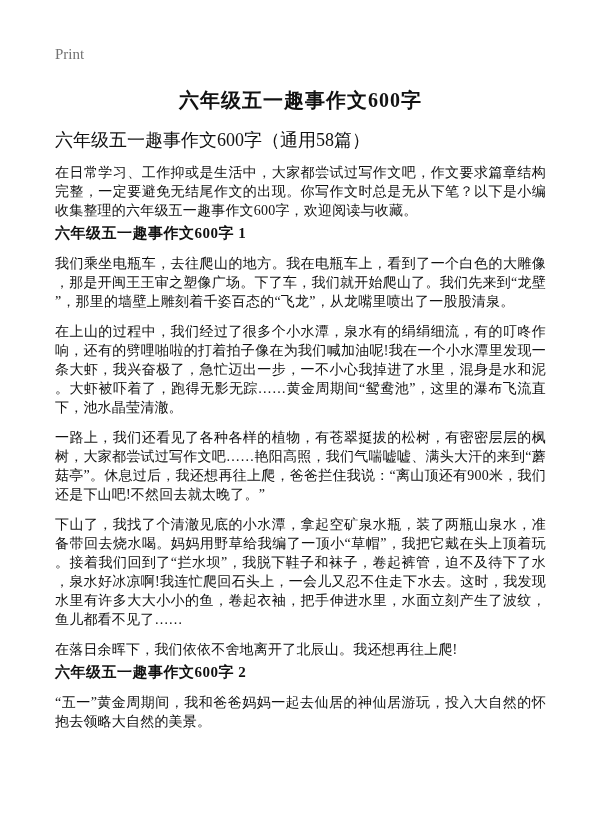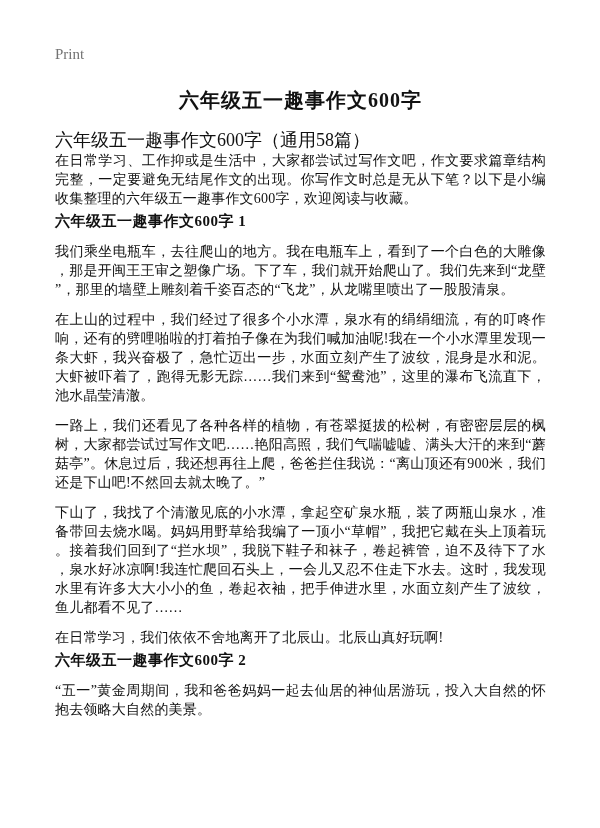--- a/index.html
+++ b/index.html
@@ -44,21 +44,21 @@
     font-size: 14px;
     line-height: 19px;
     text-align: justify;
     text-justify: inter-ideograph;
     line-break: anywhere;
     word-break: break-all;
     margin: 11px 0 0 0;
     letter-spacing: 0.2px;
   }
   .intro {
-    margin-top: 1px;
+    margin-top: 13px;
     font-family: Liberation Serif, serif;
   }
   .section-heading {
     font-size: 15px;
     font-weight: bold;
     margin: 3px 0 0 0;
     line-height: 20px;
     letter-spacing: 0.5px;
   }
 </style>
@@ -71,22 +71,22 @@
 
   <h1 class="doc-title">六年级五一趣事作文600字</h1>
 
   <p class="doc-subtitle">六年级五一趣事作文600字（通用58篇）</p>
 
   <p class="para intro">在日常学习、工作抑或是生活中，大家都尝试过写作文吧，作文要求篇章结构完整，一定要避免无结尾作文的出现。你写作文时总是无从下笔？以下是小编收集整理的六年级五一趣事作文600字，欢迎阅读与收藏。</p>
 
   <h2 class="section-heading">六年级五一趣事作文600字 1</h2>
 
   <p class="para">我们乘坐电瓶车，去往爬山的地方。我在电瓶车上，看到了一个白色的大雕像，那是开闽王王审之塑像广场。下了车，我们就开始爬山了。我们先来到“龙壁”，那里的墙壁上雕刻着千姿百态的“飞龙”，从龙嘴里喷出了一股股清泉。</p>
-  <p class="para">在上山的过程中，我们经过了很多个小水潭，泉水有的绢绢细流，有的叮咚作响，还有的劈哩啪啦的打着拍子像在为我们喊加油呢!我在一个小水潭里发现一条大虾，我兴奋极了，急忙迈出一步，水面立刻产生了波纹，混身是水和泥。大虾被吓着了，跑得无影无踪……我们来到“鸳鸯池”，这里的瀑布飞流直下，池水晶莹清澈。</p>
+  <p class="para">在上山的过程中，我们经过了很多个小水潭，泉水有的绢绢细流，有的叮咚作响，还有的劈哩啪啦的打着拍子像在为我们喊加油呢!我在一个小水潭里发现一条大虾，我兴奋极了，急忙迈出一步，一不小心我掉进了水里，混身是水和泥。大虾被吓着了，跑得无影无踪……黄金周期间“鸳鸯池”，这里的瀑布飞流直下，池水晶莹清澈。</p>
   <p class="para">一路上，我们还看见了各种各样的植物，有苍翠挺拔的松树，有密密层层的枫树，大家都尝试过写作文吧……艳阳高照，我们气喘嘘嘘、满头大汗的来到“蘑菇亭”。休息过后，我还想再往上爬，爸爸拦住我说：“离山顶还有900米，我们还是下山吧!不然回去就太晚了。”</p>
   <p class="para">下山了，我找了个清澈见底的小水潭，拿起空矿泉水瓶，装了两瓶山泉水，准备带回去烧水喝。妈妈用野草给我编了一顶小“草帽”，我把它戴在头上顶着玩。接着我们回到了“拦水坝”，我脱下鞋子和袜子，卷起裤管，迫不及待下了水，泉水好冰凉啊!我连忙爬回石头上，一会儿又忍不住走下水去。这时，我发现水里有许多大大小小的鱼，卷起衣袖，把手伸进水里，水面立刻产生了波纹，鱼儿都看不见了……</p>
-  <p class="para">在日常学习，我们依依不舍地离开了北辰山。北辰山真好玩啊!</p>
+  <p class="para">在落日余晖下，我们依依不舍地离开了北辰山。我还想再往上爬!</p>
 
   <h2 class="section-heading">六年级五一趣事作文600字 2</h2>
 
   <p class="para">“五一”黄金周期间，我和爸爸妈妈一起去仙居的神仙居游玩，投入大自然的怀抱去领略大自然的美景。</p>
 
 </div>
 
 </body></html>

